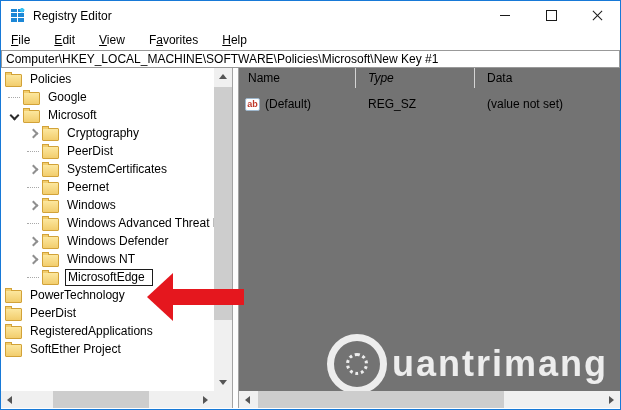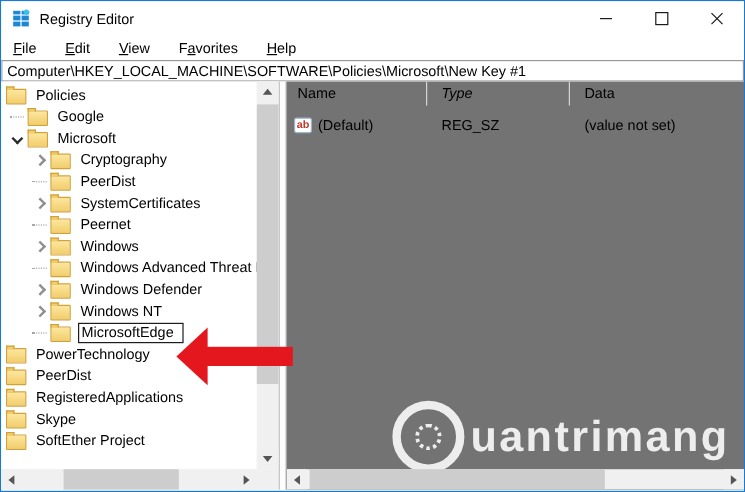--- a/index.html
+++ b/index.html
@@ -224,25 +224,20 @@
             <span class="tree-label">PeerDist</span>
           </div>
           <div class="tree-row">
             <span style="width: 4px; flex: 0 0 auto;"></span>
             <span class="folder"></span>
             <span class="tree-label">RegisteredApplications</span>
           </div>
           <div class="tree-row">
             <span style="width: 4px; flex: 0 0 auto;"></span>
             <span class="folder"></span>
-            <span class="tree-label">Skype</span>
-          </div>
-          <div class="tree-row">
-            <span style="width: 4px; flex: 0 0 auto;"></span>
-            <span class="folder"></span>
             <span class="tree-label">SoftEther Project</span>
           </div>
         </div>
 
       <div class="vscroll">
         <div class="sbtn up">
             <div class="tri-up"></div>
           </div>
         <div class="vthumb"></div>
         <div class="sbtn down">

